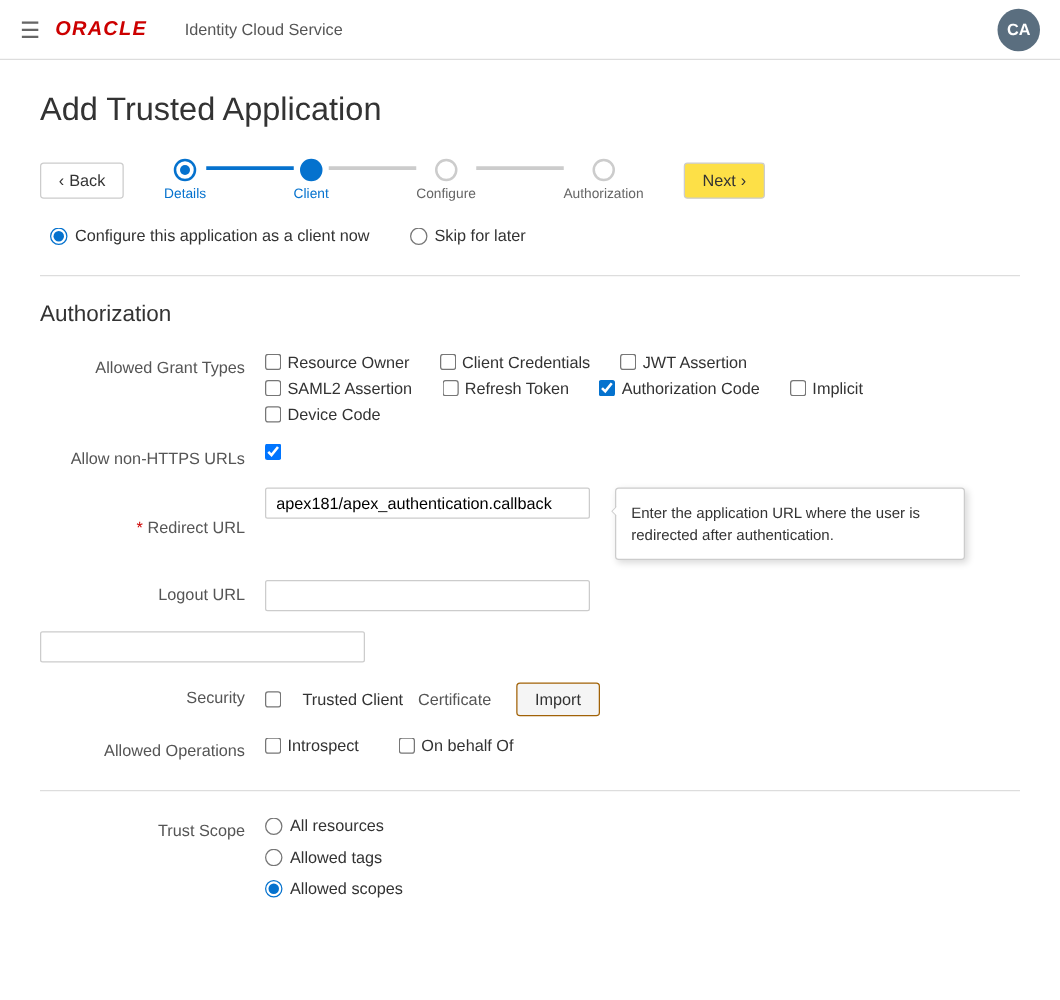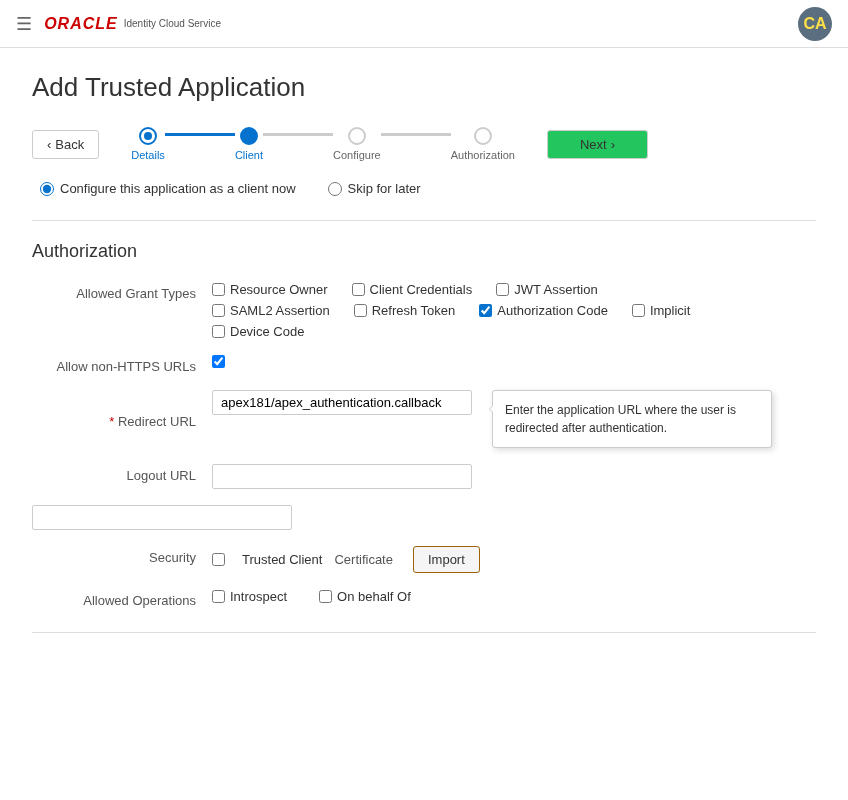--- a/index.html
+++ b/index.html
@@ -3,31 +3,31 @@
   <meta charset="utf-8">
   <style>
     * { box-sizing: border-box; margin: 0; padding: 0; }
     body { font-family: "Helvetica Neue", Arial, sans-serif; font-size: 13px; color: #333; background: #f5f5f5; }
 
     
     .header { background: #fff; border-bottom: 1px solid #ddd; height: 48px; display: flex; align-items: center; padding: 0 16px; }
     .header-menu-icon { color: #666; font-size: 18px; margin-right: 12px; cursor: pointer; }
     .oracle-logo { font-weight: bold; font-size: 16px; letter-spacing: 1px; color: #cc0000; margin-right: 6px; }
     .oracle-logo span { color: #cc0000; font-style: italic; font-weight: 900; }
-    .header-title { font-size: 10px; color: #555; flex: 1; }
-    .avatar { width: 34px; height: 34px; border-radius: 50%; background: #5a6e7f; color: #fde047; display: flex; align-items: center; justify-content: center; font-size: 16px; font-weight: bold; }
+    .header-title { font-size: 13px; color: #555; flex: 1; margin-left: 24px; }
+    .avatar { width: 34px; height: 34px; border-radius: 50%; background: #5a6e7f; color: #ffffff; display: flex; align-items: center; justify-content: center; font-size: 13px; font-weight: bold; }
 
     
     .page { background: #fff; min-height: calc(100vh - 48px); padding: 24px 32px; }
     .page-title { font-size: 26px; font-weight: 300; color: #333; margin-bottom: 24px; }
 
     
     .wizard-nav { display: flex; align-items: center; margin-bottom: 20px; }
     .back-btn { border: 1px solid #ccc; background: #fff; padding: 6px 14px; font-size: 13px; cursor: pointer; border-radius: 3px; display: flex; align-items: center; gap: 4px; color: #333; margin-right: 32px; }
-    .next-btn { border: 1px solid #ccc; background: #22c55e; padding: 6px 32px; font-size: 13px; cursor: pointer; border-radius: 3px; display: flex; align-items: center; gap: 4px; color: #333; margin-left: 32px; }
+    .next-btn { border: 1px solid #ccc; background: #fde047; padding: 6px 14px; font-size: 13px; cursor: pointer; border-radius: 3px; display: flex; align-items: center; gap: 4px; color: #333; margin-left: 32px; }
 
     
     .client-options { display: flex; align-items: center; gap: 32px; margin-bottom: 24px; padding-left: 8px; }
     .radio-option { display: flex; align-items: center; gap: 6px; font-size: 13px; cursor: pointer; }
     .radio-option input[type=radio] { accent-color: #0572ce; width: 14px; height: 14px; }
 
     
     .section { border-top: 1px solid #ddd; padding-top: 20px; margin-bottom: 24px; }
     .section-title { font-size: 18px; font-weight: 300; color: #333; margin-bottom: 20px; }
 
@@ -247,15 +247,32 @@
         <label class="checkbox-item">
           <input type="checkbox" style="">
           <span>On behalf Of</span>
         </label>
       </div>
     </div>
   </div>
 
   <div class="section2">
 
+    <div class="trust-scope-row form-row">
+      <div class="form-label">Trust Scope</div>
+      <div class="trust-scope-options">
+        <label class="radio-scope">
+          <input type="radio" name="trust_scope" style="">
+          <span>All resources</span>
+        </label>
+        <label class="radio-scope">
+          <input type="radio" name="trust_scope" style="">
+          <span>Allowed tags</span>
+        </label>
+        <label class="radio-scope">
+          <input type="radio" name="trust_scope" checked="" style="">
+          <span>Allowed scopes</span>
+        </label>
+      </div>
+    </div>
   </div>
 
 </div>
 
 </body></html>

